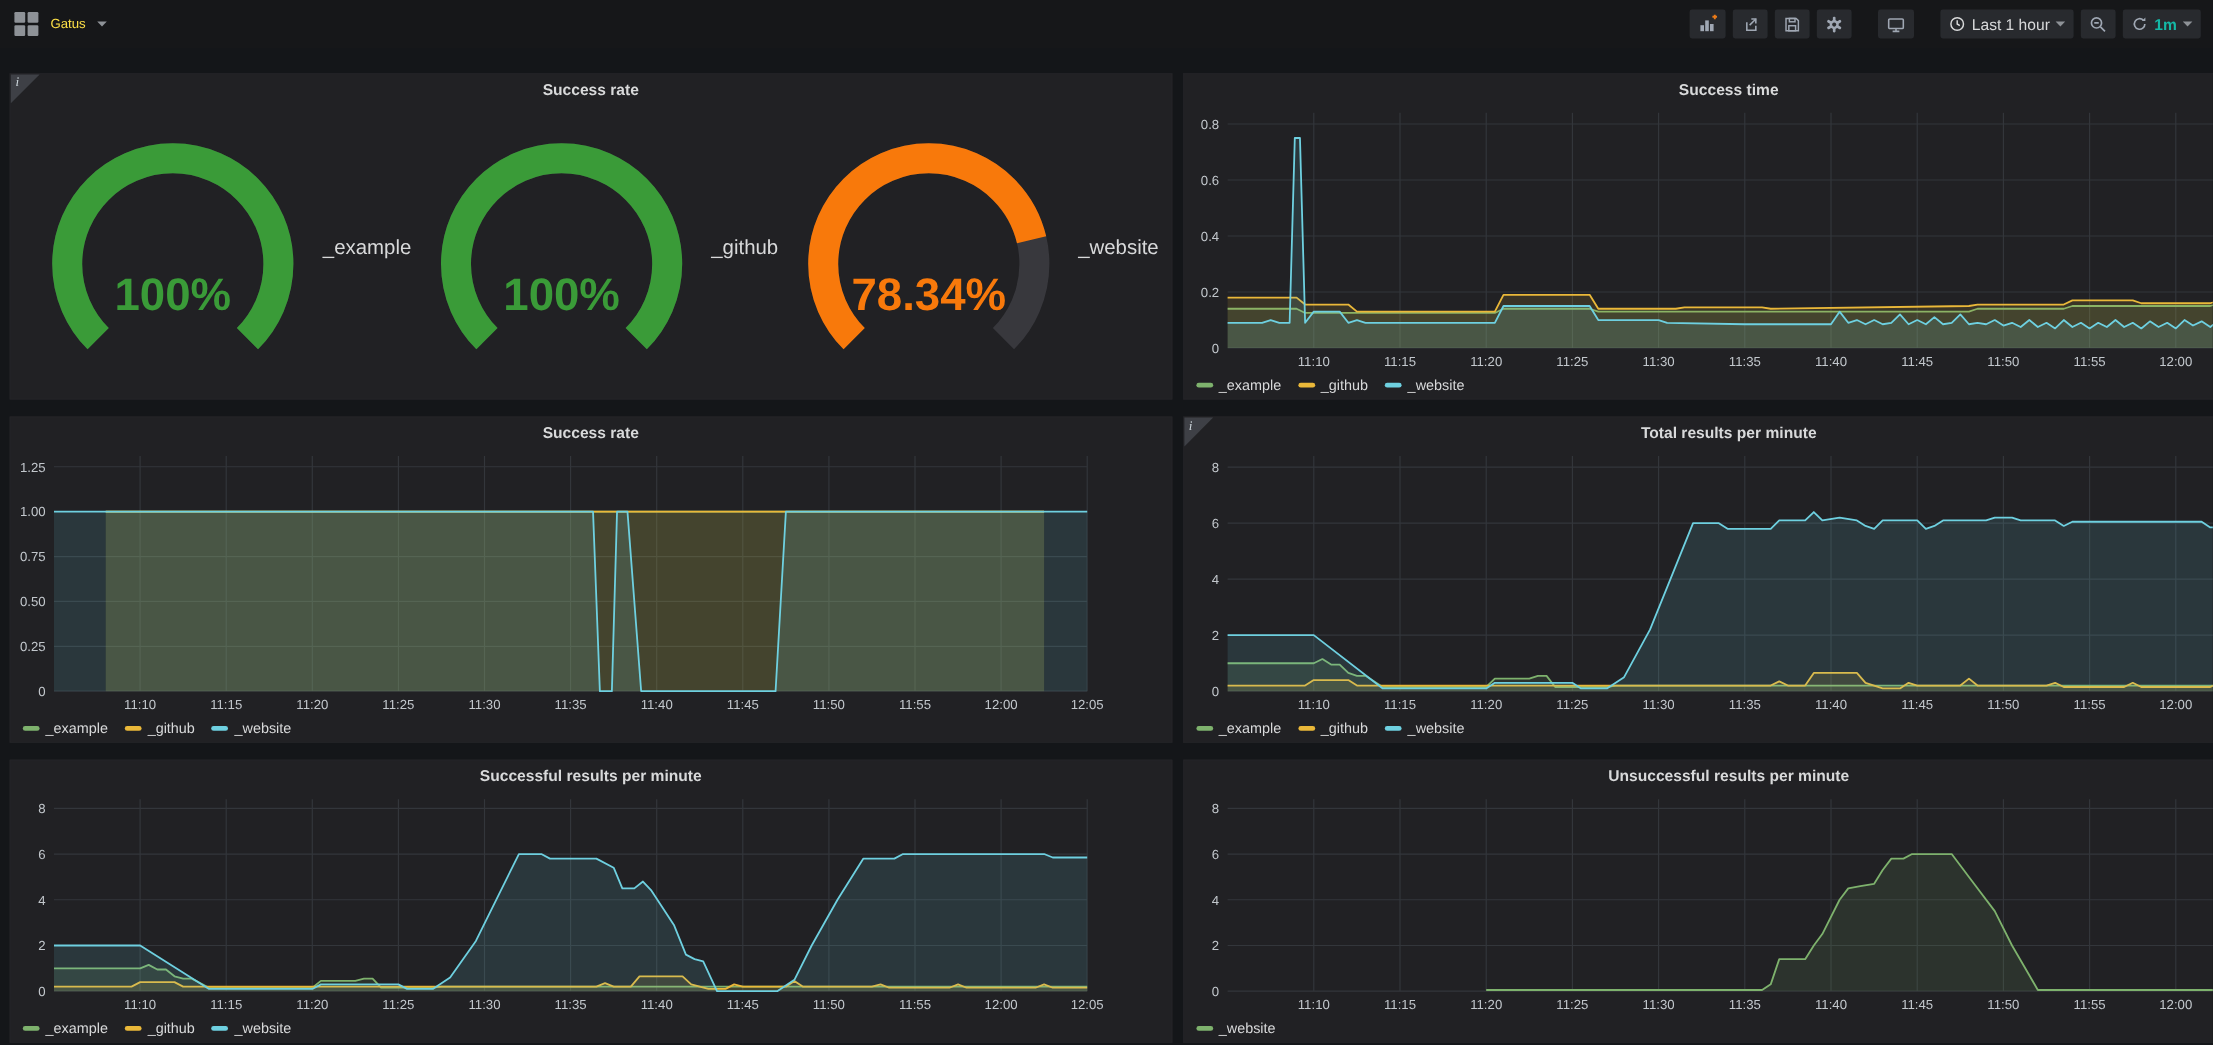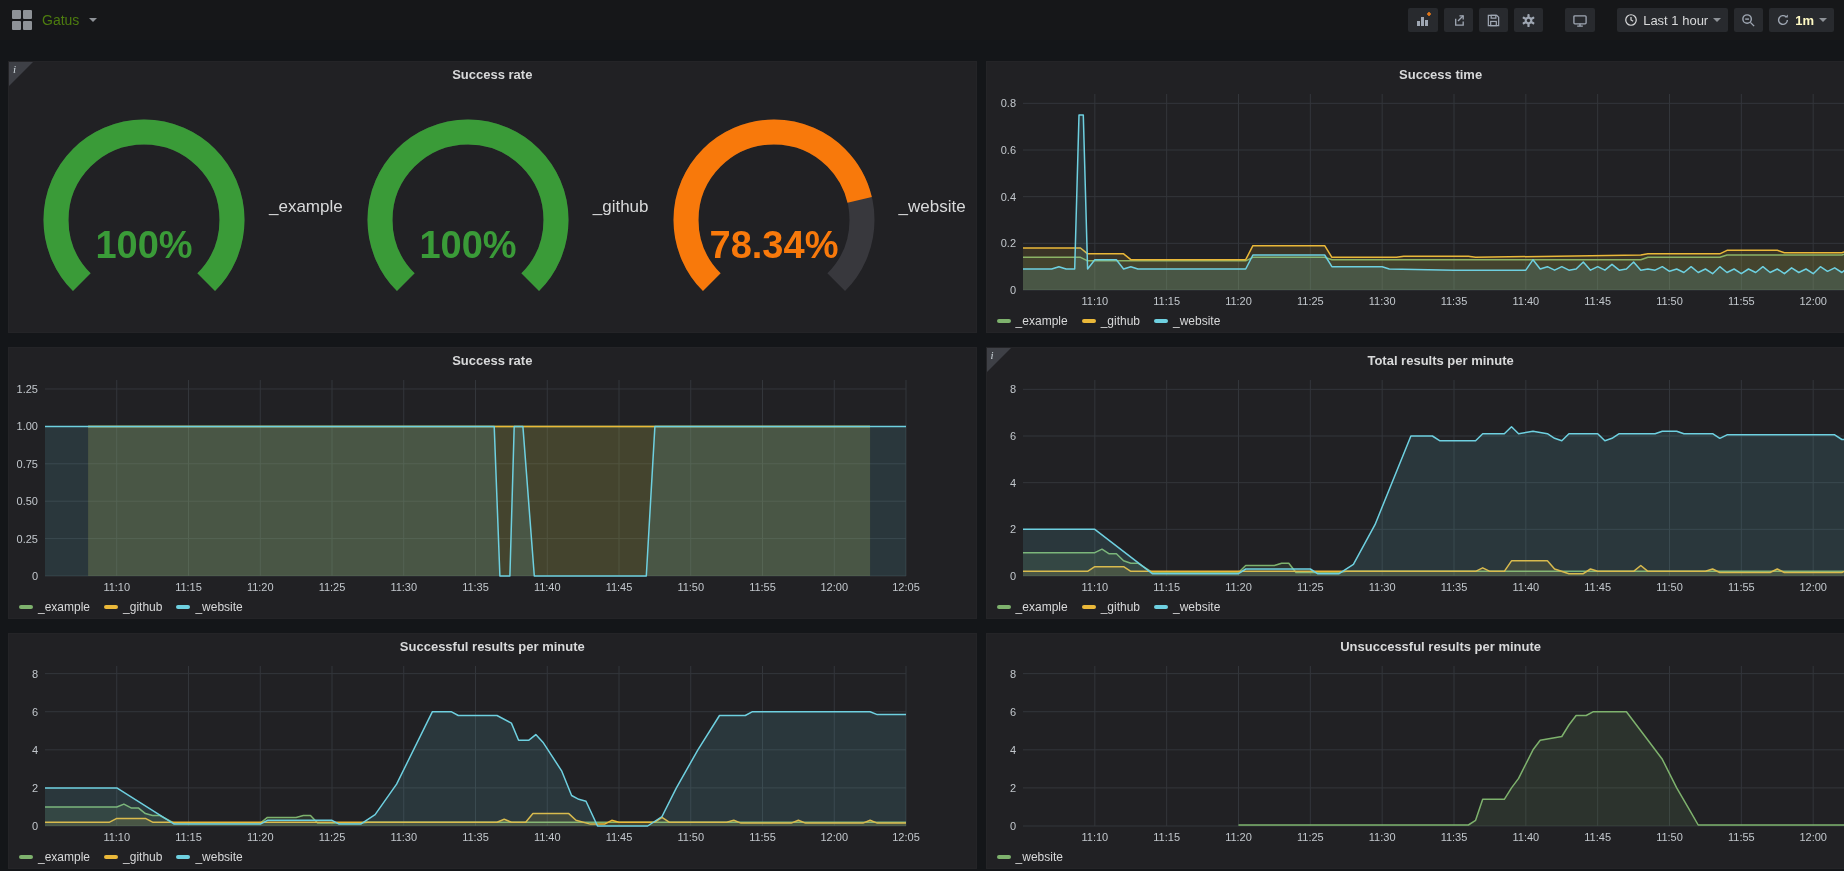--- a/index.html
+++ b/index.html
@@ -5,30 +5,30 @@
   * { margin:0; padding:0; box-sizing:border-box; }
   html,body { width:1844px; height:871px; overflow:hidden;
     background:#141619; font-family:"Liberation Sans", sans-serif; }
   
   .navbar { height:40px; background:#161719; display:flex; align-items:center;
     justify-content:space-between; padding:0 10px 0 12px; }
   .nav-left { display:flex; align-items:center; gap:10px; }
   .logo-grid { display:grid; grid-template-columns:9px 9px; grid-template-rows:9px 9px;
     gap:2px; cursor:pointer; }
   .logo-grid i { background:#8e9297; border-radius:1px; }
-  .dash-title { color:#4d7c0f; font-size:14px; font-weight:500; cursor:pointer; }
+  .dash-title { color:#fde047; font-size:11px; font-weight:500; cursor:pointer; }
   .caret { width:0; height:0; border-left:4px solid transparent;
     border-right:4px solid transparent; border-top:4px solid #8e9297; display:inline-block; }
   .nav-right { display:flex; align-items:center; gap:6px; }
   .tb-btn { background:#282a2e; border:none; border-radius:2px; height:24px; min-width:28px;
     display:flex; align-items:center; justify-content:center; gap:5px; padding:0 7px;
     cursor:pointer; color:#d8d9da; font-size:13px; font-family:"Liberation Sans",sans-serif; }
   .tb-btn svg { display:block; }
   .tb-gap { width:10px; }
-  .orange-txt { color:#fef9c3; font-weight:700; }
+  .orange-txt { color:#14b8a6; font-weight:700; }
   
   .dashboard { padding:21px 8px 6px 8px; display:grid;
     grid-template-columns:1fr 1fr; grid-template-rows:272px 272px 236px;
     column-gap:9px; row-gap:14px; }
   .panel { background:#212124; position:relative; display:flex; flex-direction:column;
     border:1px solid #242427; }
   .panel-title { height:26px; line-height:26px; text-align:center; color:#d8d9da;
     font-size:13px; font-weight:700; cursor:pointer; flex:0 0 auto; }
   .chart { flex:1 1 auto; min-height:0; }
   .legend { flex:0 0 22px; display:flex; align-items:center; gap:14px; padding-left:10px; }

